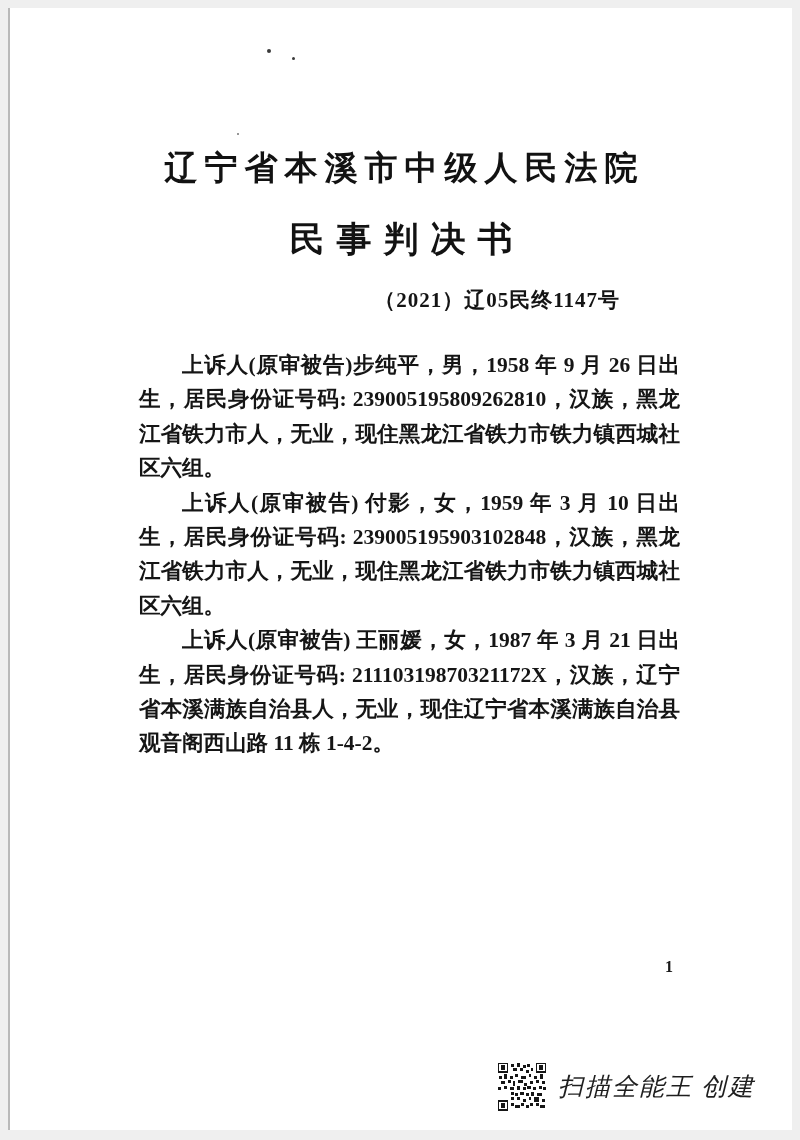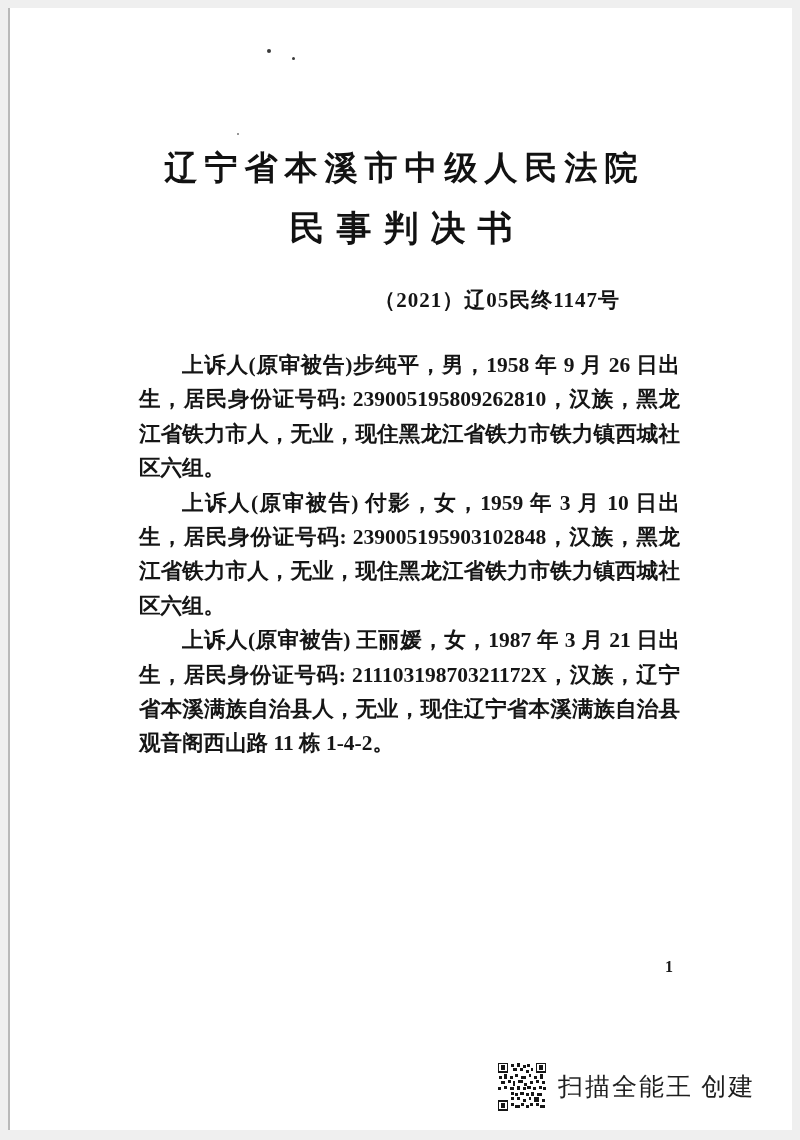--- a/index.html
+++ b/index.html
@@ -36,21 +36,21 @@
     text-align: center;
     font-size: 33px;
     font-weight: bold;
     letter-spacing: 7px;
     text-indent: 7px;
     color: #121212;
     white-space: nowrap;
   }
   .doc-title {
     position: absolute;
-    top: 197px;
+    top: 208px;
     left: 0;
     width: 100%;
     margin: 0;
     text-align: center;
     font-size: 35px;
     font-weight: bold;
     letter-spacing: 12px;
     text-indent: 12px;
     color: #121212;
     white-space: nowrap;
@@ -91,20 +91,21 @@
     font-weight: bold;
     color: #1a1a1a;
   }
   .scanner-footer {
     position: absolute;
     left: 488px;
     top: 1052px;
     display: flex;
     align-items: center;
     gap: 12px;
+    font-style: italic;
   }
   .qr {
     width: 48px;
     height: 53px;
     display: block;
   }
   .watermark-text {
     font-size: 25px;
     font-weight: 500;
     color: #1e1e1e;

